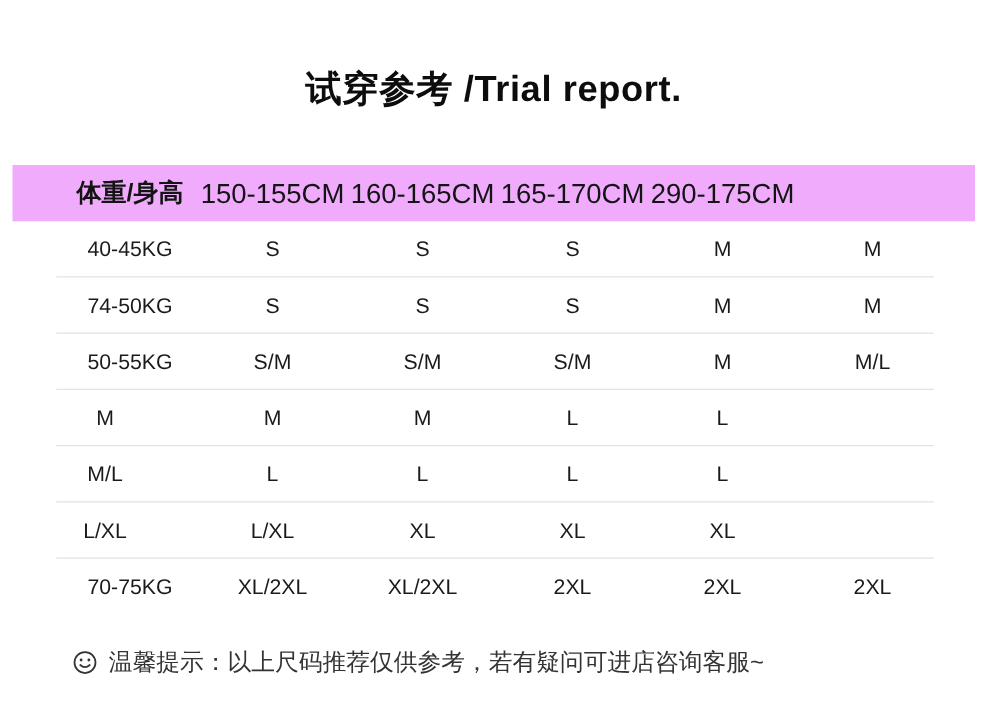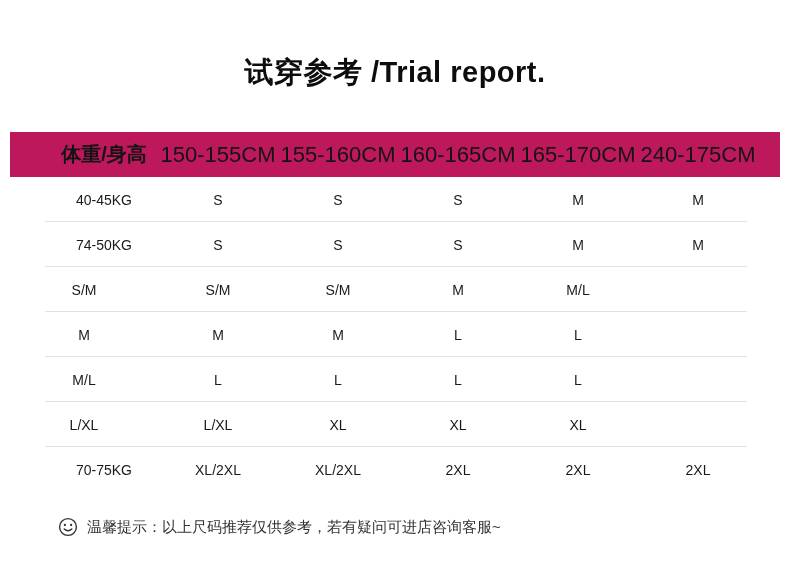--- a/index.html
+++ b/index.html
@@ -28,21 +28,21 @@
   }
   .table {
     width: 770px;
     margin: 40px 10px 0 10px;
   }
   .thead {
     display: grid;
     grid-template-columns: 148px repeat(5, 120px);
     height: 45px;
     align-items: center;
-    background: #be185d;
+    background: #f0abfc;
     margin-top: 25px;
   }
   .th {
     text-align: center;
     font-size: 22px;
     font-weight: 400;
     color: #141414;
     white-space: nowrap;
   }
   .th.first {
@@ -61,54 +61,53 @@
     content: "";
     position: absolute;
     left: 35px;
     right: 33px;
     bottom: 0;
     height: 1px;
     background: #e2e2e2;
   }
   .td {
     text-align: center;
-    font-size: 14px;
+    font-size: 17px;
     color: #1a1a1a;
     white-space: nowrap;
   }
   .td.first {
     padding-left: 40px;
   }
   .footer {
     margin: 25px 0 0 58px;
     display: flex;
     align-items: center;
     gap: 9px;
-    font-size: 15px;
+    font-size: 19px;
     color: #333333;
     white-space: nowrap;
   }
   .footer svg { display: block; }
 </style>
 </head>
 <body>
 
 <div class="page">
 
   <div class="title">试穿参考 /Trial report.</div>
 
   <div class="table">
 
     <div class="thead">
       <div class="th first">体重/身高</div>
       <div class="th">150-155CM</div>
-      <div class="th">155-160CM</div>
       <div class="th">160-165CM</div>
       <div class="th">165-170CM</div>
-      <div class="th">240-175CM</div>
+      <div class="th">290-175CM</div>
     </div>
 
     <div class="trow">
       <div class="td first">40-45KG</div>
       <div class="td">S</div>
       <div class="td">S</div>
       <div class="td">S</div>
       <div class="td">M</div>
       <div class="td">M</div>
     </div>
@@ -116,20 +115,21 @@
     <div class="trow">
       <div class="td first">74-50KG</div>
       <div class="td">S</div>
       <div class="td">S</div>
       <div class="td">S</div>
       <div class="td">M</div>
       <div class="td">M</div>
     </div>
 
     <div class="trow">
+      <div class="td first">50-55KG</div>
       <div class="td">S/M</div>
       <div class="td">S/M</div>
       <div class="td">S/M</div>
       <div class="td">M</div>
       <div class="td">M/L</div>
     </div>
 
     <div class="trow">
       <div class="td">M</div>
       <div class="td">M</div>

